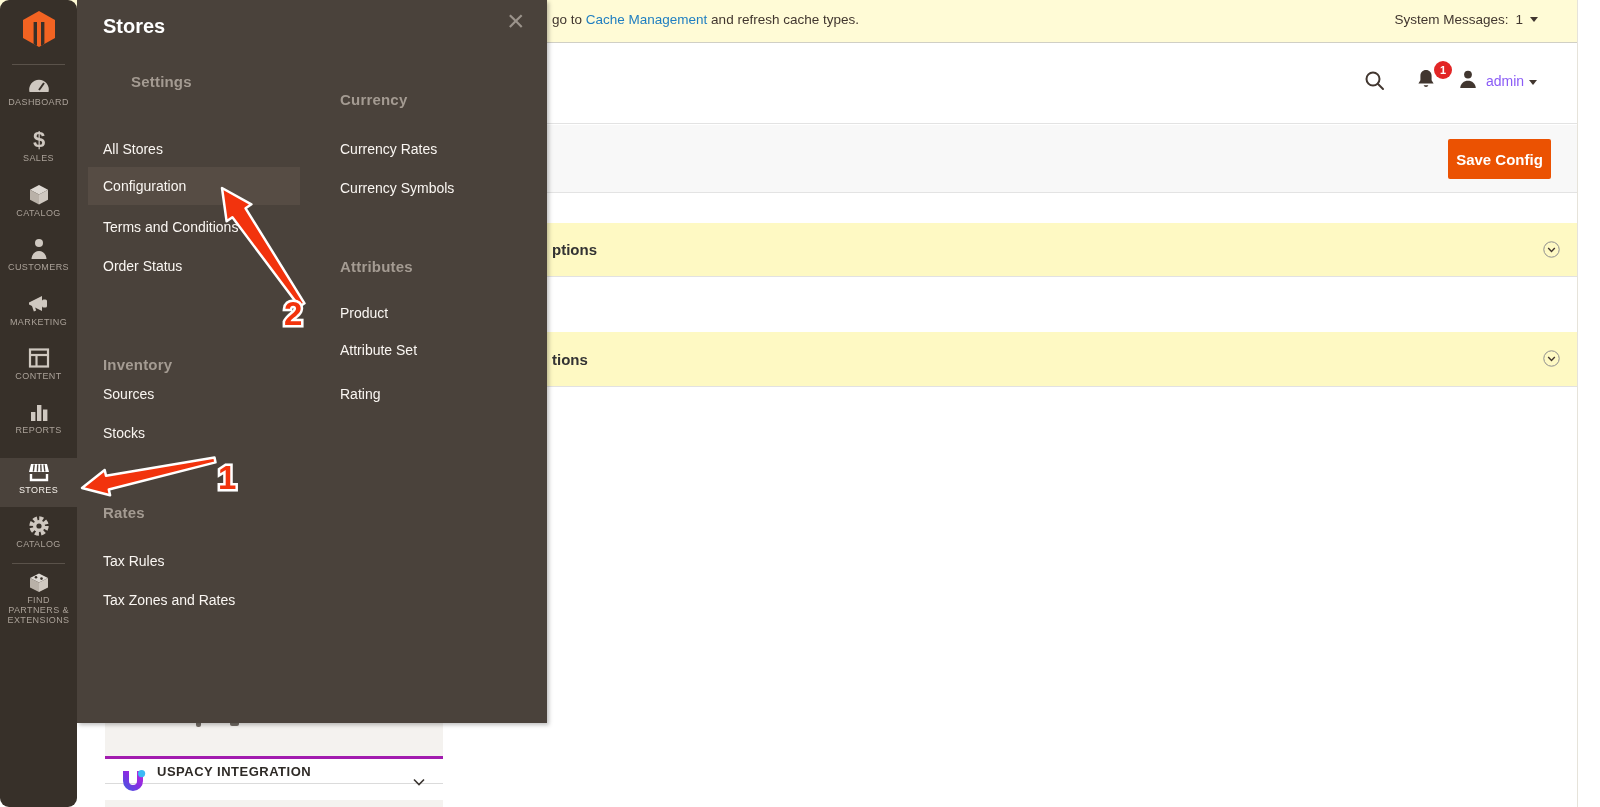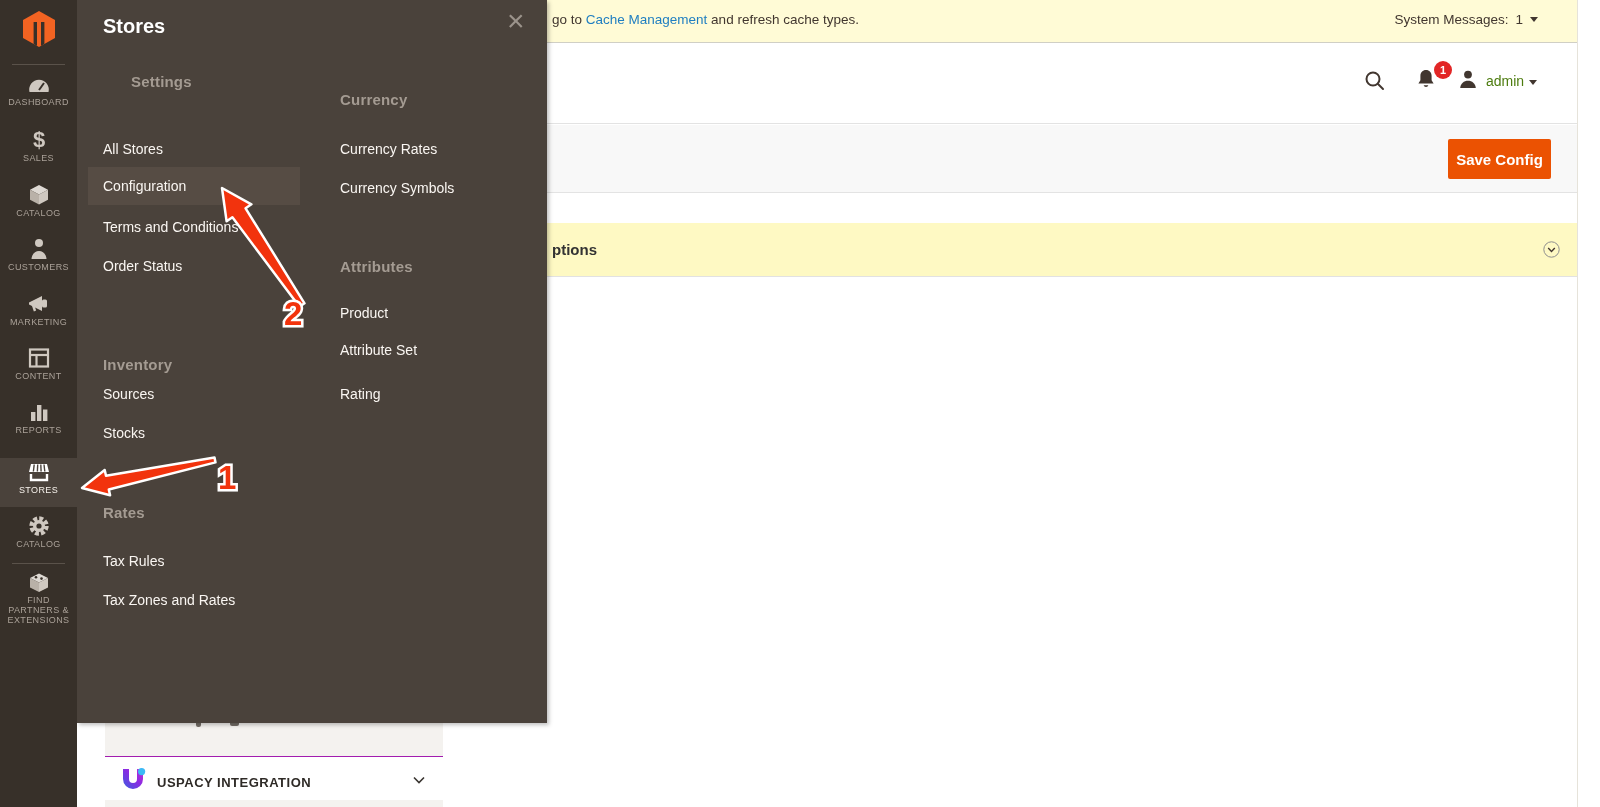--- a/index.html
+++ b/index.html
@@ -13,57 +13,57 @@
   .msg-text{position:absolute;left:552px;top:12px;font-size:13.5px;color:#41362f;}
   .msg-link{color:#1f7ec1;text-decoration:none;cursor:pointer;}
   .msg-right{position:absolute;right:39px;top:12px;font-size:13.5px;color:#41362f;display:flex;align-items:center;gap:7px;cursor:pointer;}
   .caret{width:0;height:0;border-left:4.5px solid transparent;border-right:4.5px solid transparent;border-top:5.5px solid #41362f;display:inline-block;}
 
   
   .hdr{position:absolute;left:0;top:44px;width:1600px;height:80px;background:#fff;border-bottom:1px solid #e3e3e3;}
   .hicon{position:absolute;cursor:pointer;}
   .badge{position:absolute;left:1434px;top:61px;width:18px;height:18px;border-radius:50%;
          background:#e22626;color:#fff;font-size:11px;font-weight:bold;text-align:center;line-height:18px;}
-  .admin-label{position:absolute;left:1486px;top:73px;font-size:14px;color:#4d7c0f;cursor:pointer;}
+  .admin-label{position:absolute;left:1486px;top:73px;font-size:14px;color:#8b5cf6;cursor:pointer;}
   .admin-caret{position:absolute;left:1529px;top:80px;}
 
   
   .toolbar{position:absolute;left:0;top:125px;width:1577px;height:68px;background:#f8f8f8;border-bottom:1px solid #e3e3e3;}
   .save-btn{position:absolute;left:1448px;top:14px;width:103px;height:40px;background:#eb5202;color:#fff;
             border:none;border-radius:2px;font-size:15px;font-weight:700;cursor:pointer;
             font-family:"Liberation Sans","DejaVu Sans",sans-serif;}
 
   
   .acc-row{position:absolute;left:0;width:1577px;border-bottom:1px solid #e2e2e2;background:#fef9c3;}
   .acc-title{position:absolute;left:552px;top:0;bottom:0;display:flex;align-items:center;
              font-size:15px;font-weight:600;color:#333;}
   .acc-chev{position:absolute;right:17px;top:50%;margin-top:-9px;width:17px;height:17px;cursor:pointer;}
 
   
   .cfg-gray{position:absolute;background:#f4f2ef;}
-  .cfg-row{position:absolute;left:105px;top:756px;width:338px;height:52px;background:#fff;
-           border-top:1px solid #a21caf;border-bottom:1px solid #dbdbdb;cursor:pointer;}
+  .cfg-row{position:absolute;left:105px;top:756px;width:338px;height:28px;background:#fff;
+           border-top:3px solid #a21caf;border-bottom:1px solid #dbdbdb;cursor:pointer;}
   .cfg-label{position:absolute;left:52px;top:0;height:100%;display:flex;align-items:center;
              font-size:13px;font-weight:700;letter-spacing:.5px;color:#2e2a26;}
   .desc-mark{position:absolute;background:#736d66;border-radius:0 0 2px 2px;}
 
   
   .scroll-strip{position:absolute;left:1577px;top:0;width:23px;height:807px;background:#fff;border-left:1px solid #e6e3da;}
 
   
   .flyout{position:absolute;left:77px;top:0;width:470px;height:723px;background:#4a423b;z-index:5;
           box-shadow:2px 2px 4px rgba(0,0,0,.25);}
   .fly-title{position:absolute;left:26px;top:15px;font-size:20px;font-weight:700;color:#fff;}
   .fly-close{position:absolute;left:430px;top:6px;font-size:30px;font-weight:400;color:#9b938b;cursor:pointer;line-height:30px;}
   .fly-h{position:absolute;font-size:15px;font-weight:600;color:#a49b92;letter-spacing:.2px;line-height:18px;}
   .fly-i{position:absolute;font-size:14px;color:#faf6f2;line-height:20px;cursor:pointer;}
   .fly-hl{position:absolute;left:11px;top:167px;width:212px;height:38px;background:#564c44;}
 
   
-  .sidebar{position:absolute;left:0;top:0;width:77px;height:807px;background:#373029;z-index:10;}
+  .sidebar{position:absolute;left:0;top:0;width:77px;height:807px;background:#373029;z-index:10;border-radius:9px;}
   .sb-item{position:absolute;left:0;width:77px;height:50px;text-align:center;cursor:pointer;color:#aaa198;}
   .sb-item .lbl{font-size:9px;letter-spacing:.4px;margin-top:1px;line-height:10px;}
   .sb-item svg{display:block;margin:2px auto 0;}
   .sb-item.active{background:#4a423b;height:49px;color:#f7f2ec;}
   .sb-div{position:absolute;left:12px;width:53px;height:1px;background:#5a524a;}
 
   
   .anno{position:absolute;z-index:30;pointer-events:none;}
 </style>
 </head>
@@ -97,20 +97,29 @@
   </svg>
   <span class="admin-label">admin</span>
   <span class="caret admin-caret" style="position:absolute;"></span>
 
   <div class="toolbar">
     <button class="save-btn">Save Config</button>
   </div>
 
   <div class="acc-row" style="top:223px;height:54px;">
     <span class="acc-title">ptions</span>
+    <span class="acc-chev">
+      <svg width="17" height="17" viewBox="0 0 17 17">
+          <circle cx="8.5" cy="8.5" r="7.7" fill="none" stroke="#8e8e8e" stroke-width="1"></circle>
+          <polyline points="5.2,7 8.5,10.4 11.8,7" fill="none" stroke="#41362f" stroke-width="1.4"></polyline>
+        </svg>
+    </span>
+  </div>
+  <div class="acc-row" style="top:332px;height:55px;">
+    <span class="acc-title">tions</span>
     <span class="acc-chev">
       <svg width="17" height="17" viewBox="0 0 17 17">
           <circle cx="8.5" cy="8.5" r="7.7" fill="none" stroke="#8e8e8e" stroke-width="1"></circle>
           <polyline points="5.2,7 8.5,10.4 11.8,7" fill="none" stroke="#41362f" stroke-width="1.4"></polyline>
         </svg>
     </span>
   </div>
 
   <div class="cfg-gray" style="left:105px;top:723px;width:338px;height:33px;"></div>
   <div class="desc-mark" style="left:196px;top:723px;width:5px;height:4px;"></div>

